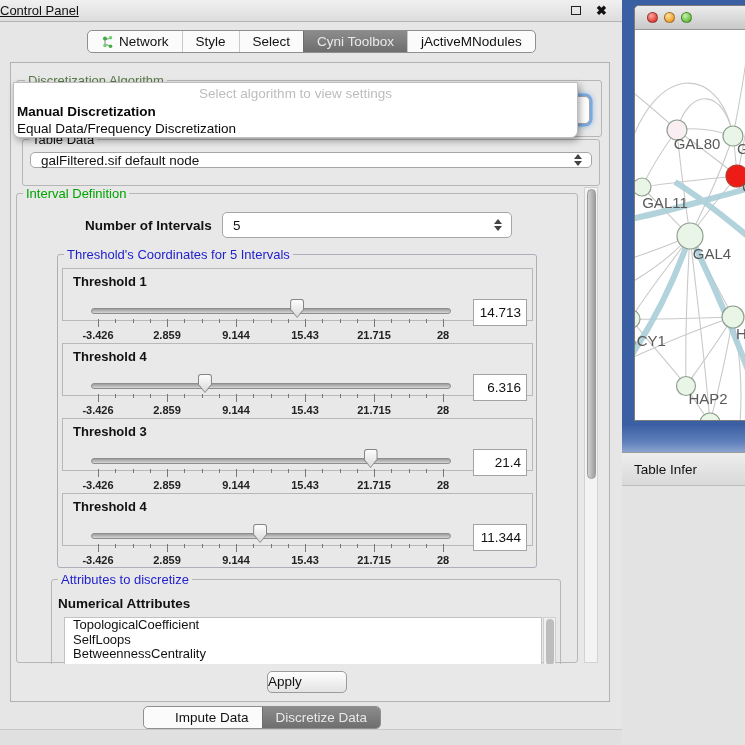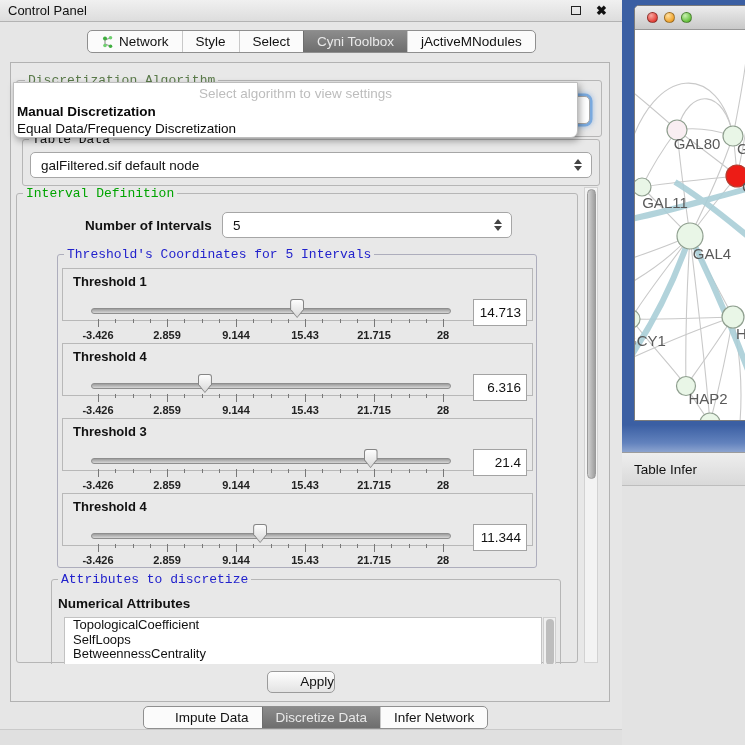--- a/index.html
+++ b/index.html
@@ -5,37 +5,37 @@
   * { margin:0; padding:0; box-sizing:border-box; }
   html,body { width:745px; height:745px; overflow:hidden;
     font-family:"Liberation Sans", sans-serif; background:#e5e5e5; }
   .abs { position:absolute; }
 
   
   #control-panel { position:absolute; left:0; top:0; width:622px; height:745px; background:#e6e6e6; }
   #cp-titlebar { position:absolute; left:0; top:0; width:622px; height:22px;
     background:linear-gradient(#f0f0f0,#ddd); border-bottom:1px solid #b3b3b3;
     display:flex; align-items:center; font-size:13px; color:#111; }
-  #cp-title { margin-left:8px; flex:1; }
+  #cp-title { flex:1;text-decoration:underline; }
   .tb-icon { margin-right:15px; display:flex; align-items:center; }
   .float-sq { width:10px; height:9px; border:1.5px solid #222; display:inline-block; }
   .close-x { font-size:13px; font-weight:bold; color:#111; line-height:10px; }
 
   .tabbar { position:absolute; height:23px; display:flex; border:1px solid #8f8f8f;
     border-radius:5px; overflow:hidden; background:#fbfbfb; font-size:13.5px; }
   .tab { line-height:21px; padding:0 13px; color:#111; display:flex; align-items:center; white-space:nowrap; }
   .tab + .tab { border-left:1px solid #c9c9c9;justify-content:flex-end; }
   .tab.sel { background:linear-gradient(#8c8c8c,#6e6e6e); color:#e9e9e9; border-left:1px solid #6e6e6e; }
   .tab svg { margin-right:5px; }
 
   #outer-panel { position:absolute; left:10px; top:62px; width:600px; height:640px;
     background:#e8e8e8; border:1px solid #b2b2b2; }
 
   .grp { position:absolute; border:1px solid #b6b6b6; border-radius:3px; }
-  .grp-title { position:absolute; top:-8px; font-size:13px; background:#e8e8e8; padding:0 3px; line-height:15px; white-space:nowrap;font-family:Liberation Mono, monospace; }
+  .grp-title { position:absolute; top:-8px; font-size:13px; background:#e8e8e8; padding:0 3px; line-height:15px; white-space:nowrap; }
   .t-green { color:#00a400; }
   .t-blue  { color:#2222cc; }
   .t-olive { color:#5a7a4a; }
 
   
   .combo { position:absolute; background:#fff; border:1px solid #a6a6a6; border-radius:5px;
     font-size:13.5px; color:#111; display:flex; align-items:center; }
   .combo .cval { margin-left:10px; flex:1; overflow:hidden; white-space:nowrap; }
   .spinner { margin-right:9px; display:flex; flex-direction:column; align-items:center; line-height:5px; }
   .spinner i { border-left:4px solid transparent; border-right:4px solid transparent; display:block; }
@@ -87,23 +87,23 @@
   
   #attr-grp { left:34px; top:385px; width:510px; height:90px; }
   #attr-sub { position:absolute; left:6px; top:16px; font-size:13.5px; font-weight:bold; color:#111; }
   #attr-list { position:absolute; left:12px; top:37px; width:478px; height:50px; background:#fff;
     border:1px solid #c2c2c2; overflow:hidden; font-size:13px; }
   .attr-item { line-height:14.5px; padding-left:8px; color:#111; white-space:nowrap; }
   #attr-sbar { position:absolute; left:491px; top:37px; width:13px; height:50px; background:#f0f0f0; border:1px solid #cfcfcf; }
   #attr-sbar i { position:absolute; left:1.5px; top:1px; width:8px; height:46px; border-radius:4px; background:#bdbdbd; display:block; }
 
   
-  #apply-btn { position:absolute; left:267px; top:671px; width:68px; height:22px;
+  #apply-btn { position:absolute; left:267px; top:671px; width:80px; height:22px;
     background:linear-gradient(#fefefe,#e3e3e3); border:1px solid #9b9b9b; border-radius:5px;
-    font-size:13.5px; color:#111; text-align:right; line-height:20px; }
+    font-size:13.5px; color:#111; text-align:left; line-height:20px; }
 
   #bottom-tabs { left:143px; top:706px;padding-left:18px; }
   #bottom-strip { position:absolute; left:0; top:729px; width:622px; height:16px; background:#e0e0e0; border-top:1px solid #cacaca; }
 
   
   #desktop { position:absolute; left:622px; top:0; width:123px; height:452px;
     background:linear-gradient(#3b5fa3 0 94%, #6282bd 98%, #8ba3cf 100%); }
   #net-window { position:absolute; left:634px; top:5px; width:120px; height:416px;
     border:1px solid #7b7b7b; border-radius:5px 0 0 0; overflow:hidden; background:#fff; }
   #nw-titlebar { position:absolute; left:0; top:0; width:100%; height:24px;
@@ -171,21 +171,21 @@
 
   <div id="algo-popup">
     <div id="pp-placeholder">Select algorithm to view settings</div>
     <div class="pp-item b">Manual Discretization</div>
     <div class="pp-item">Equal Data/Frequency Discretization</div>
   </div>
 
   <div class="grp" style="left:22px; top:139px; width:578px; height:47px;">
     <span class="grp-title" style="left:6px; color:#111;">Table Data</span>
   </div>
-  <div class="combo" style="left:30px; top:152px; width:562px; height:26px;">
+  <div class="combo" style="left:30px; top:152px; width:562px; height:16px;">
     <span class="cval">galFiltered.sif default node</span>
     <span class="spinner">
         <i class="up"></i>
         <i class="dn"></i>
       </span>
   </div>
 
   <div id="viewport">
     <div class="grp" id="interval-grp">
       <span class="grp-title t-green" style="left:6px;">Interval Definition</span>
@@ -391,23 +391,20 @@
 
   <div id="apply-btn">Apply</div>
 
   <div id="bottom-strip"></div>
   <div class="tabbar" id="bottom-tabs">
     <span class="tab">
         <span>Impute Data</span>
       </span>
     <span class="tab sel">
         <span>Discretize Data</span>
-      </span>
-    <span class="tab">
-        <span>Infer Network</span>
       </span>
   </div>
 </div>
 
 <div id="desktop"></div>
 
 <div id="net-window">
   <div id="nw-titlebar">
     <span class="tlight" id="tl-close"></span>
     <span class="tlight" id="tl-min"></span>

